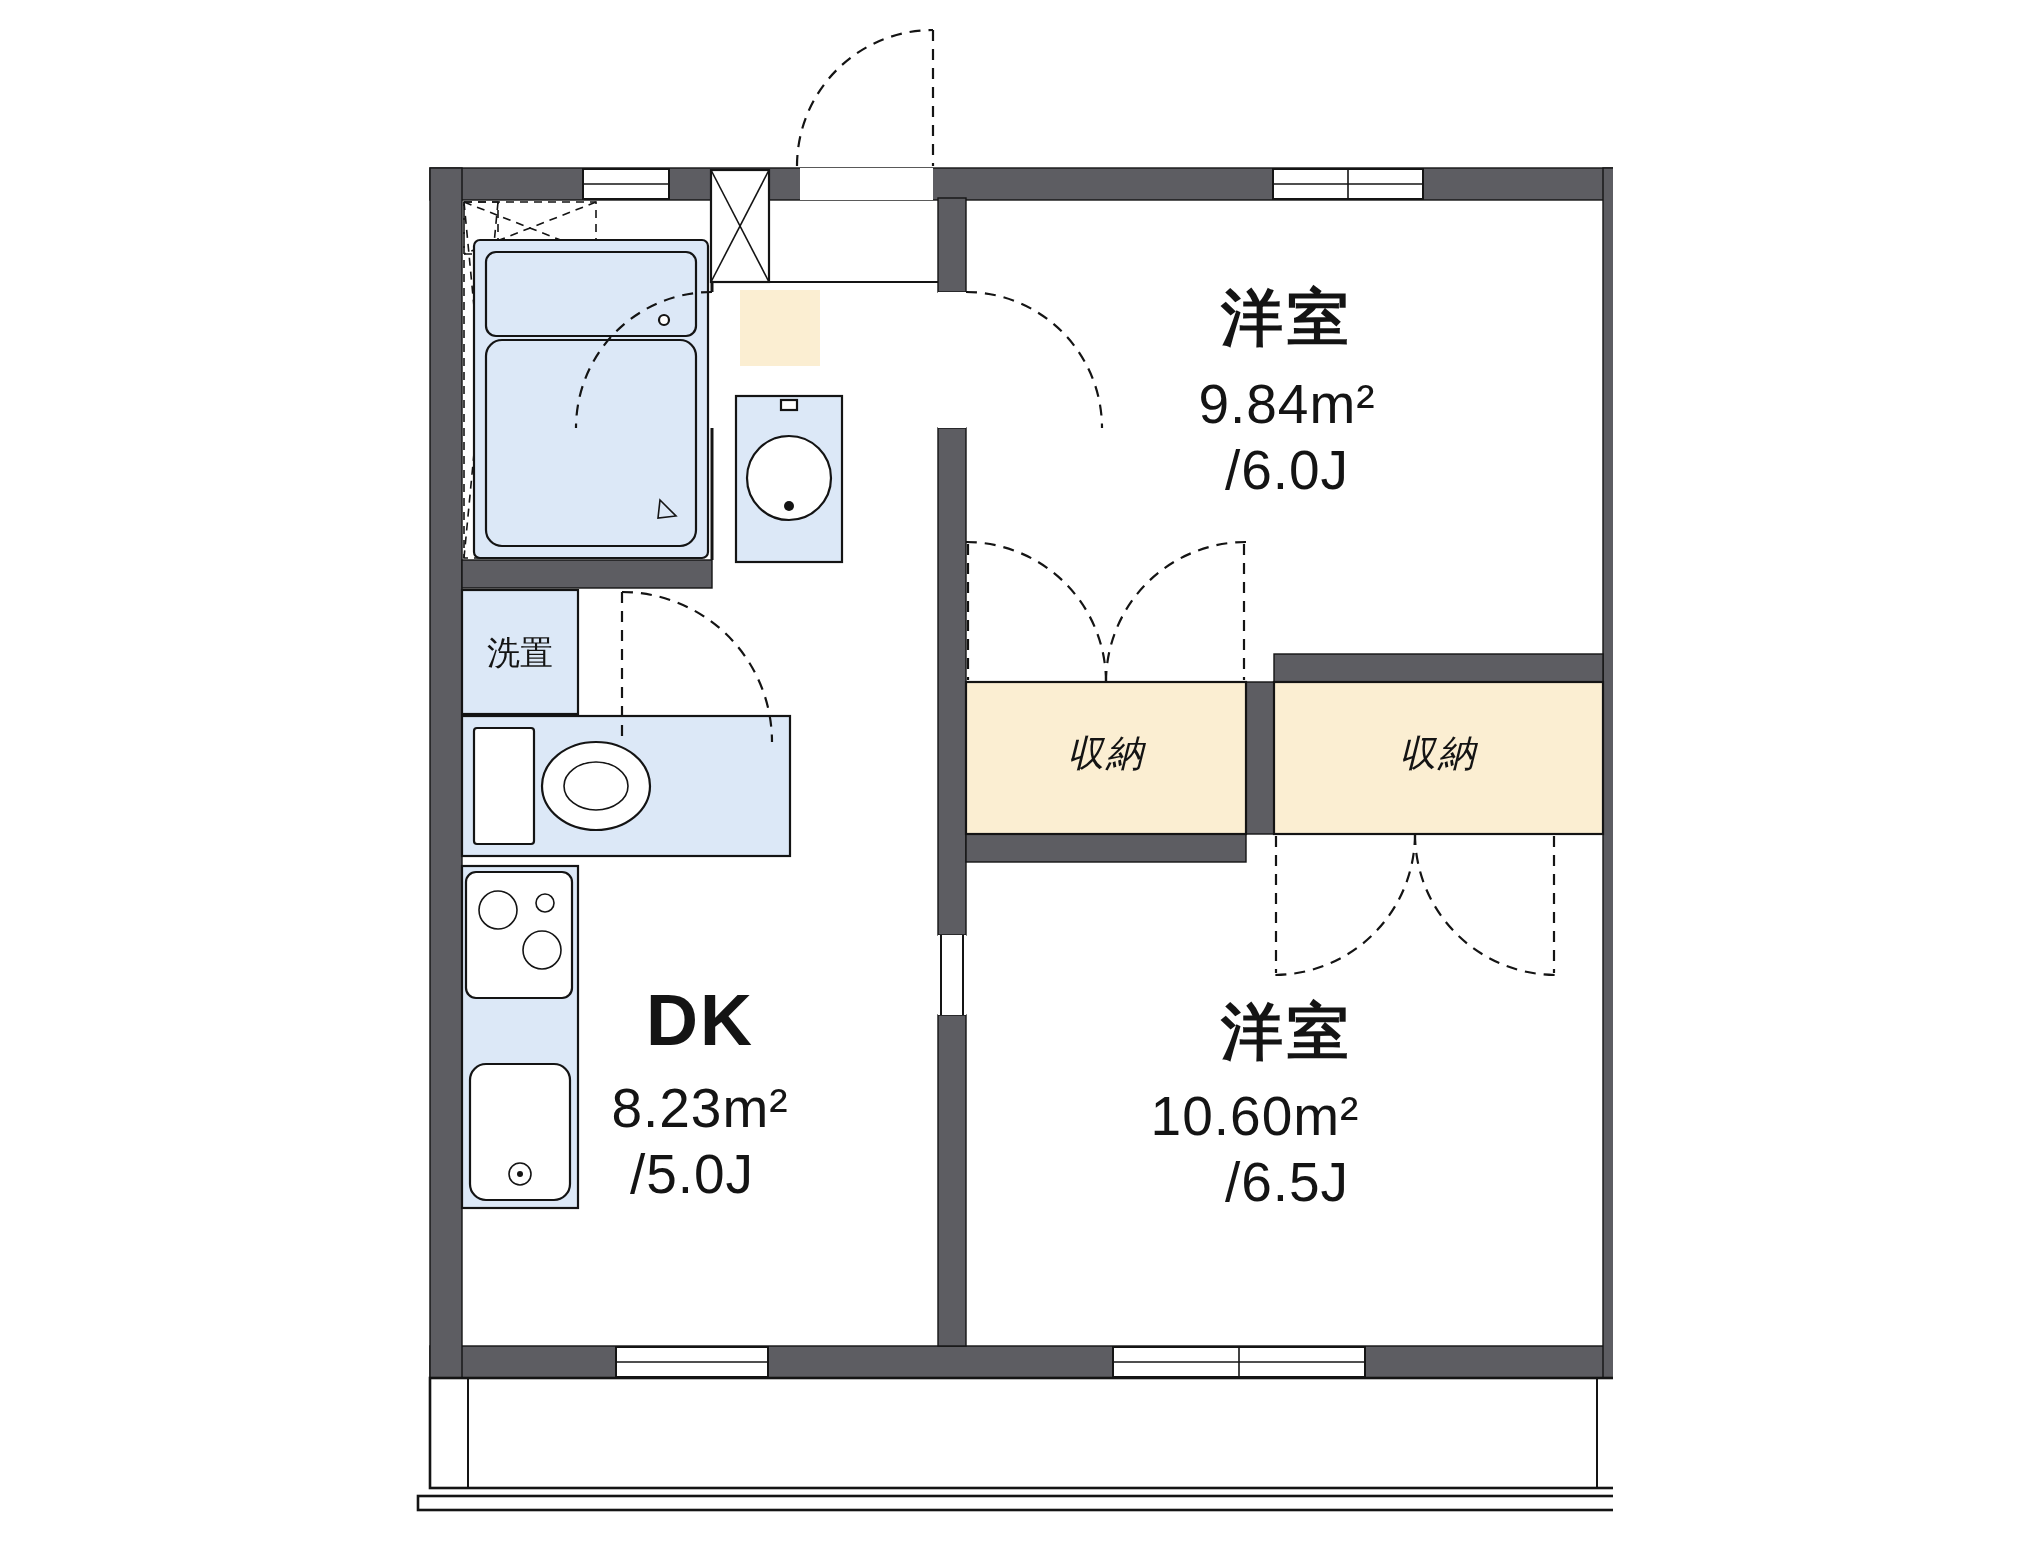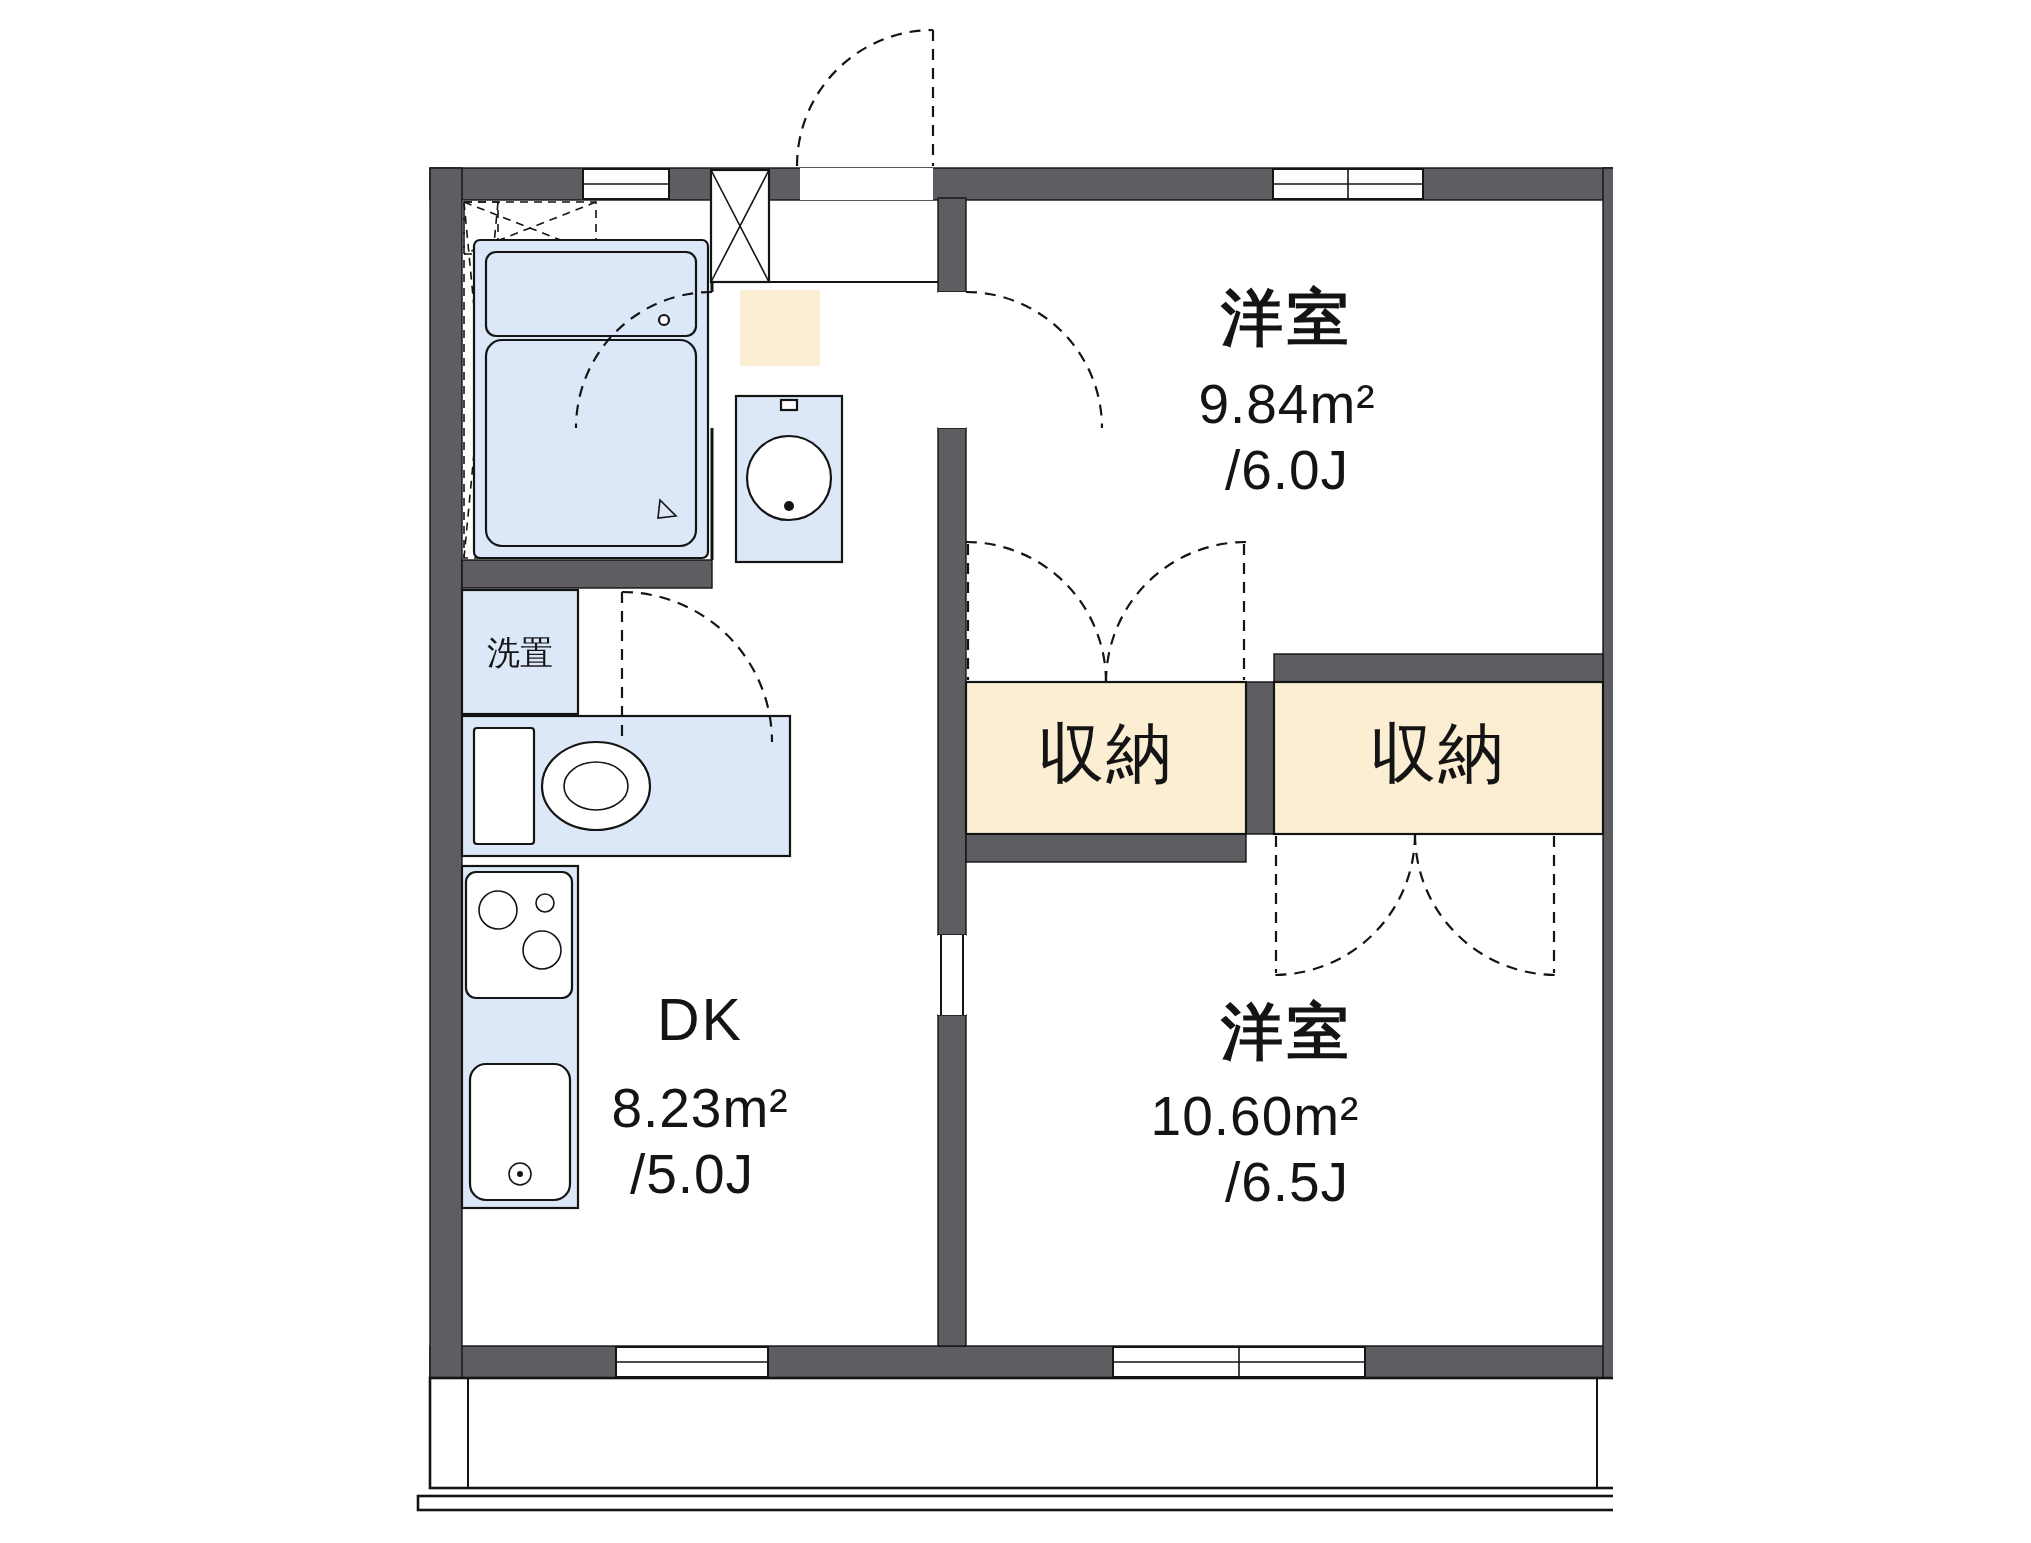--- a/index.html
+++ b/index.html
@@ -26,22 +26,22 @@
   .cream{fill:var(--closet-fill,#fbeed2);}
   .dot{fill:var(--line,#141414);}
 
   
   .lbl{
     position:absolute;transform:translate(-50%,-50%);
     color:var(--line,#141414);line-height:1;white-space:nowrap;
   }
   .room-name{font-size:62px;font-weight:700;letter-spacing:4px;}
   .room-num{font-size:55px;font-weight:400;letter-spacing:1px;}
-  .dk-name{font-size:59px;font-weight:400;letter-spacing:2px;}
-  .closet-name{font-size:66px;font-weight:500;letter-spacing:2px;}
+  .dk-name{font-size:72px;font-weight:700;letter-spacing:2px;}
+  .closet-name{font-size:37px;font-weight:500;letter-spacing:2px;font-style:italic;}
   .laundry-name{font-size:33px;font-weight:500;}
 </style>
 </head>
 <body>
 
 <div class="canvas">
 
   <svg width="2031" height="1543" viewBox="0 0 2031 1543">
 
     <g>

